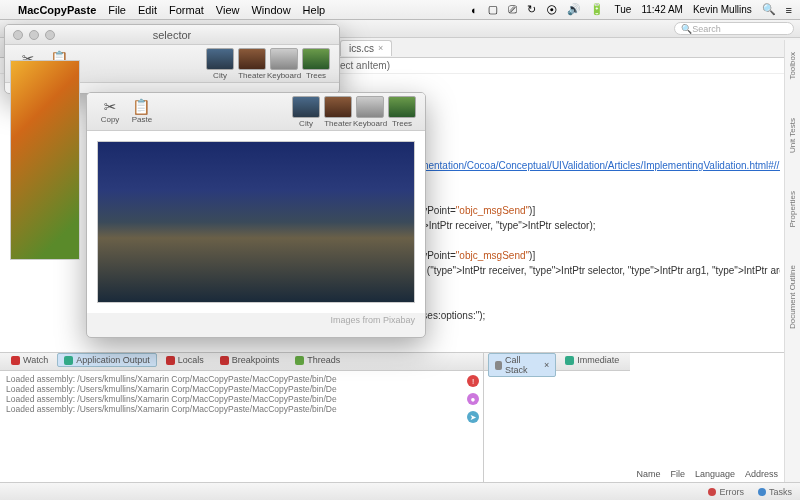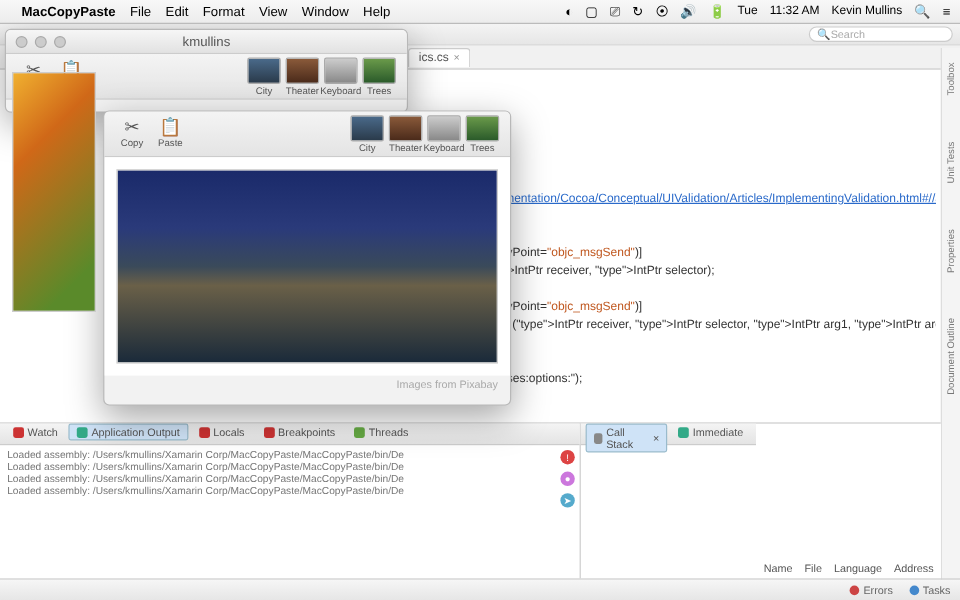--- a/index.html
+++ b/index.html
@@ -82,37 +82,38 @@
   <span class="menu-item">Help</span>
   <div class="right">
     <span class="ico">◐</span>
     <span class="ico">▢</span>
     <span class="ico">⎚</span>
     <span class="ico">↻</span>
     <span class="ico">⦿</span>
     <span class="ico">🔊</span>
     <span class="ico">🔋</span>
     <span>Tue</span>
-    <span>11:32 AM</span>
+    <span>11:42 AM</span>
     <span>Kevin Mullins</span>
     <span class="ico">🔍</span>
     <span class="ico">≡</span>
   </div>
 </div>
 
 <div class="ide">
   <div class="ide-top">
     <div class="ide-search">🔍 <span>Search</span></div>
   </div>
   <div class="ide-tabbar">
     <div class="ide-tab">
       <span>ics.cs</span>
       <span class="x">×</span>
     </div>
   </div>
+  <div class="ide-sig">ect anItem)</div>
 
   <div class="ide-code" id="code-area"><div><span class="ln"></span>ices;</div><div><span class="ln"></span></div><div><span class="ln"></span></div><div><span class="ln"></span></div><div><span class="ln"></span><span class="url">/mac/documentation/Cocoa/Conceptual/UIValidation/Articles/ImplementingValidation.html#//ap</span></div><div><span class="ln"></span></div><div><span class="ln"></span></div><div><span class="ln"></span>ibrary, EntryPoint=<span class="str">"objc_msgSend"</span>)]</div><div><span class="ln"></span>end (<span class="&lt;span">"type"</span>&gt;IntPtr receiver, <span class="&lt;span">"type"</span>&gt;IntPtr selector);</div><div><span class="ln"></span></div><div><span class="ln"></span>ibrary, EntryPoint=<span class="str">"objc_msgSend"</span>)]</div><div><span class="ln"></span>intptr_intptr (<span class="&lt;span">"type"</span>&gt;IntPtr receiver, <span class="&lt;span">"type"</span>&gt;IntPtr selector, <span class="&lt;span">"type"</span>&gt;IntPtr arg1, <span class="&lt;span">"type"</span>&gt;IntPtr arg2);</div><div><span class="ln"></span>m</div><div><span class="ln"></span></div><div><span class="ln"></span>ectForClasses:options:");</div><div><span class="ln"></span></div><div><span class="ln"></span></div></div>
 
   <div class="ide-rightrail">
     <span class="vtab">Toolbox</span>
     <span class="vtab">Unit Tests</span>
     <span class="vtab">Properties</span>
     <span class="vtab">Document Outline</span>
   </div>
 
@@ -187,21 +188,21 @@
 
 <div class="autumn-strip photo-autumn"></div>
 
 <div class="appwin" id="win1">
   <div class="titlebar">
     <div class="traffic tr-dim">
       <span></span>
       <span></span>
       <span></span>
     </div>
-    <div class="title">kmullins</div>
+    <div class="title">selector</div>
   </div>
   <div class="toolbar">
     <div class="tbtn">
         <span class="glyph">✂︎</span>
         <span>Copy</span>
       </div>
     <div class="tbtn">
         <span class="glyph">📋</span>
         <span>Paste</span>
       </div>

